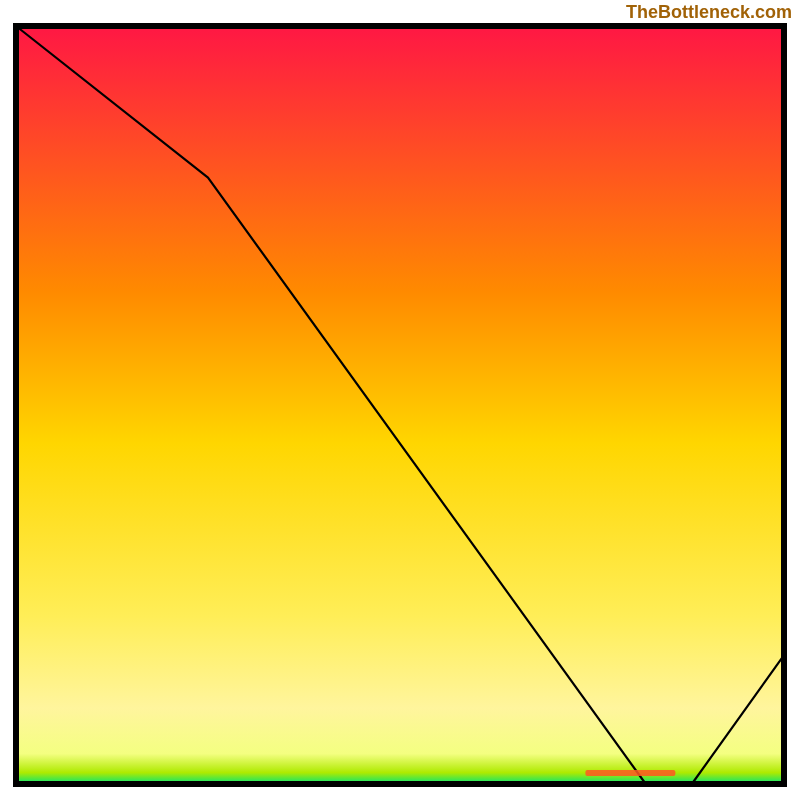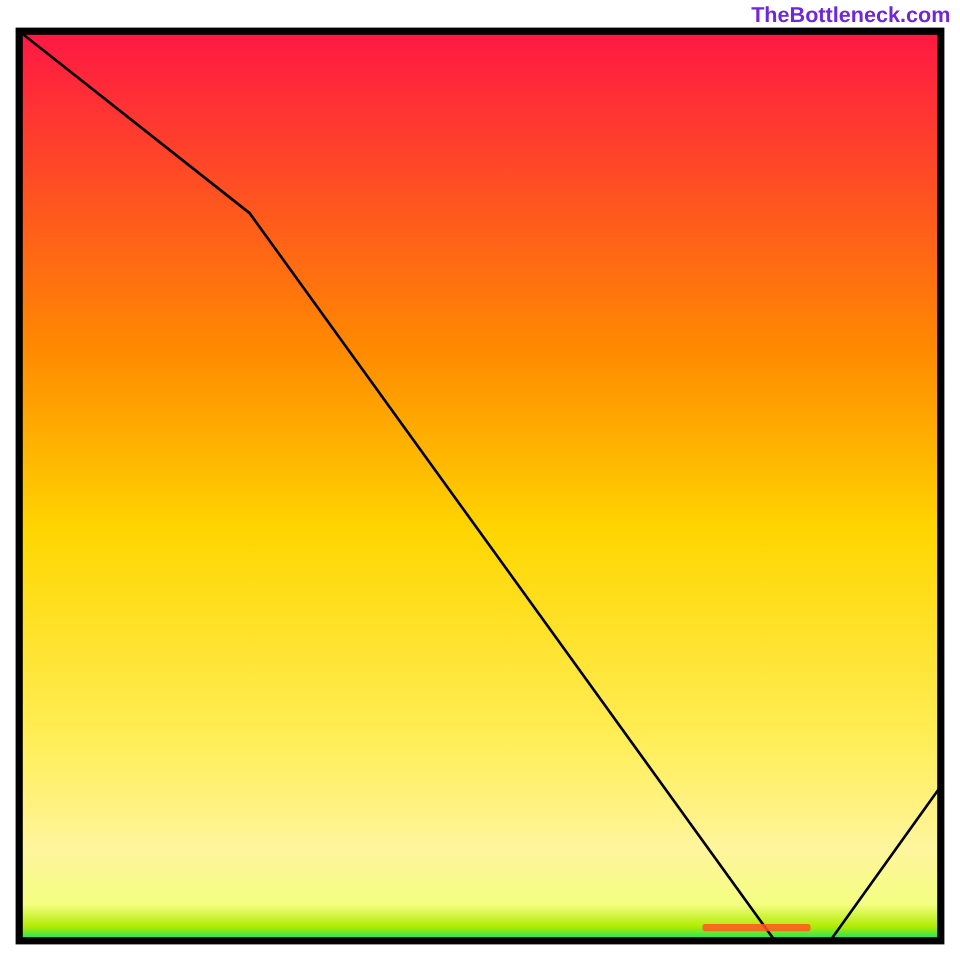--- a/index.html
+++ b/index.html
@@ -10,21 +10,21 @@
     background: #ffffff;
     font-family: Arial, sans-serif;
     position: relative;
   }
   .watermark {
     position: absolute;
     top: 2px;
     right: 8px;
     font-size: 18px;
     font-weight: bold;
-    color: #6d28d9;
+    color: #a16207;
     z-index: 10;
     text-align: center;
   }
   .chart-container {
     position: absolute;
     top: 20px;
     left: 10px;
     width: 780px;
     height: 770px;
   }

